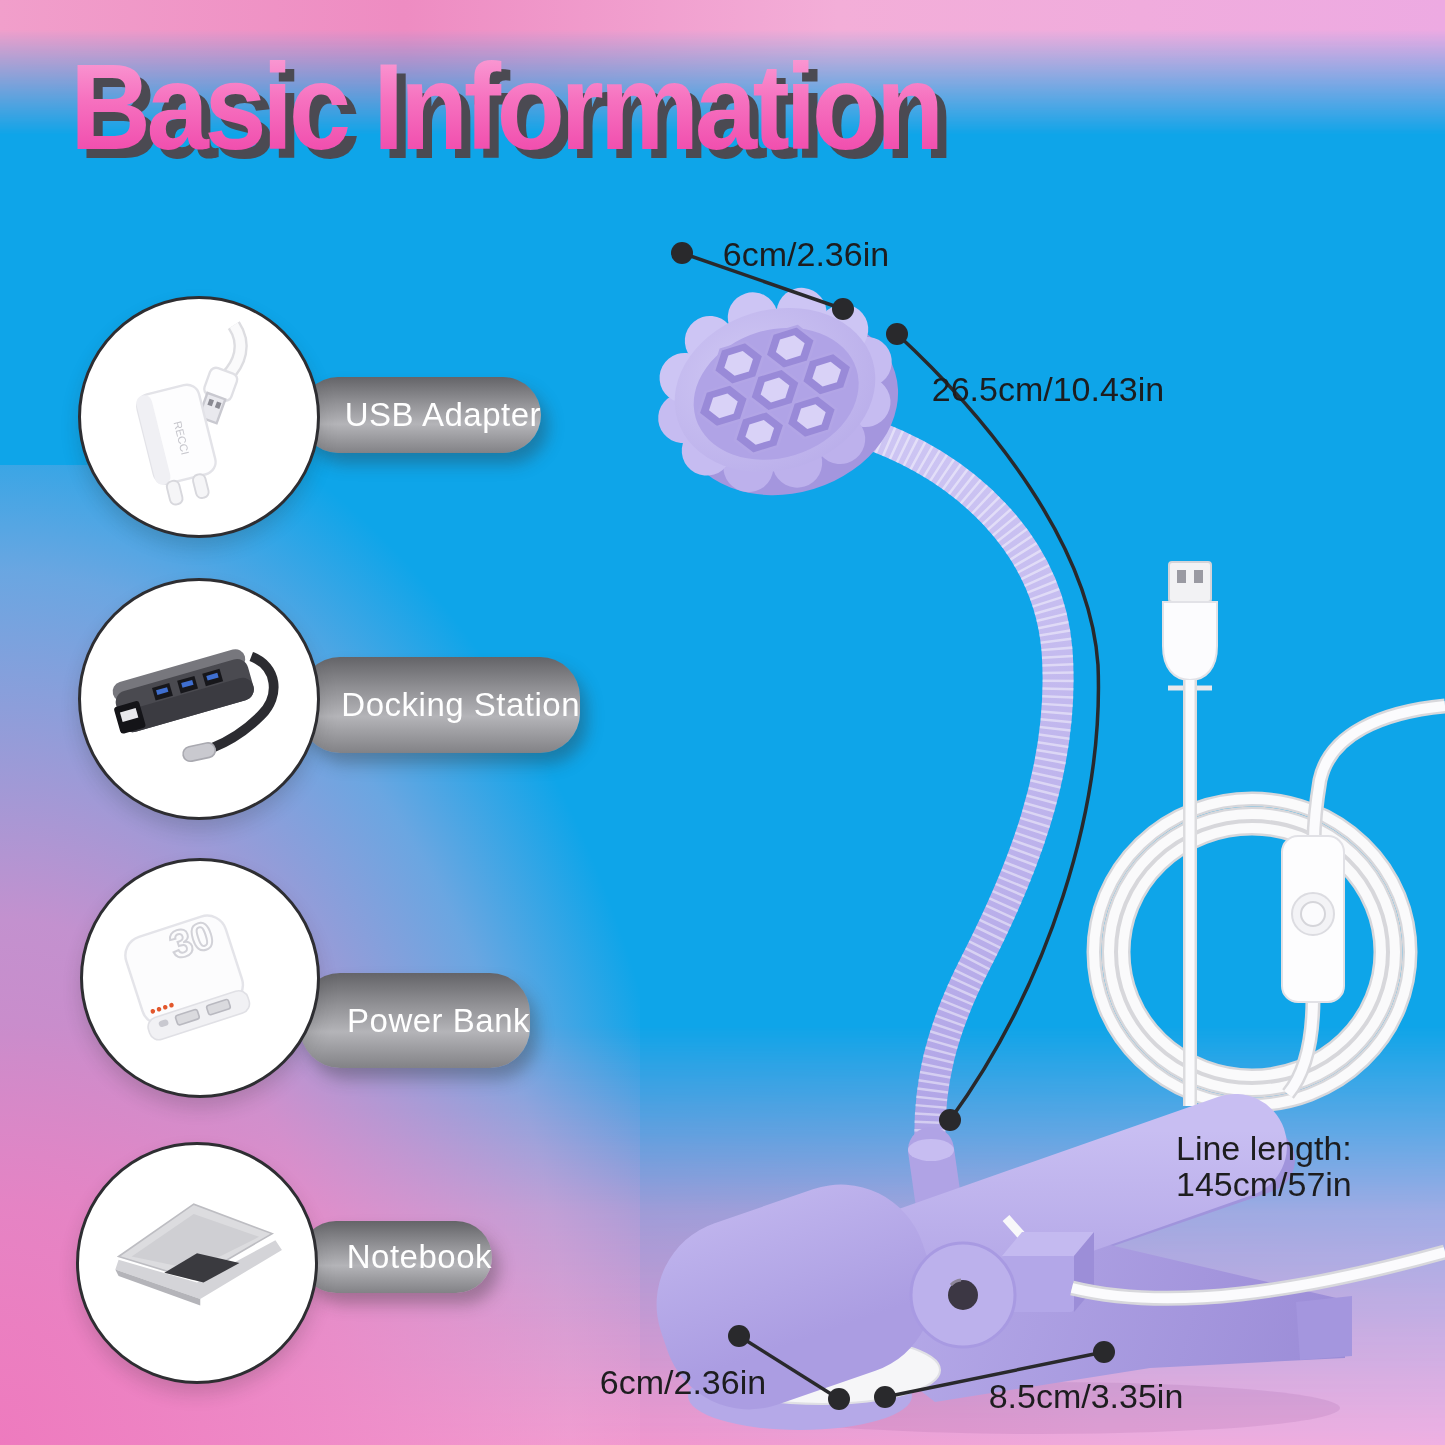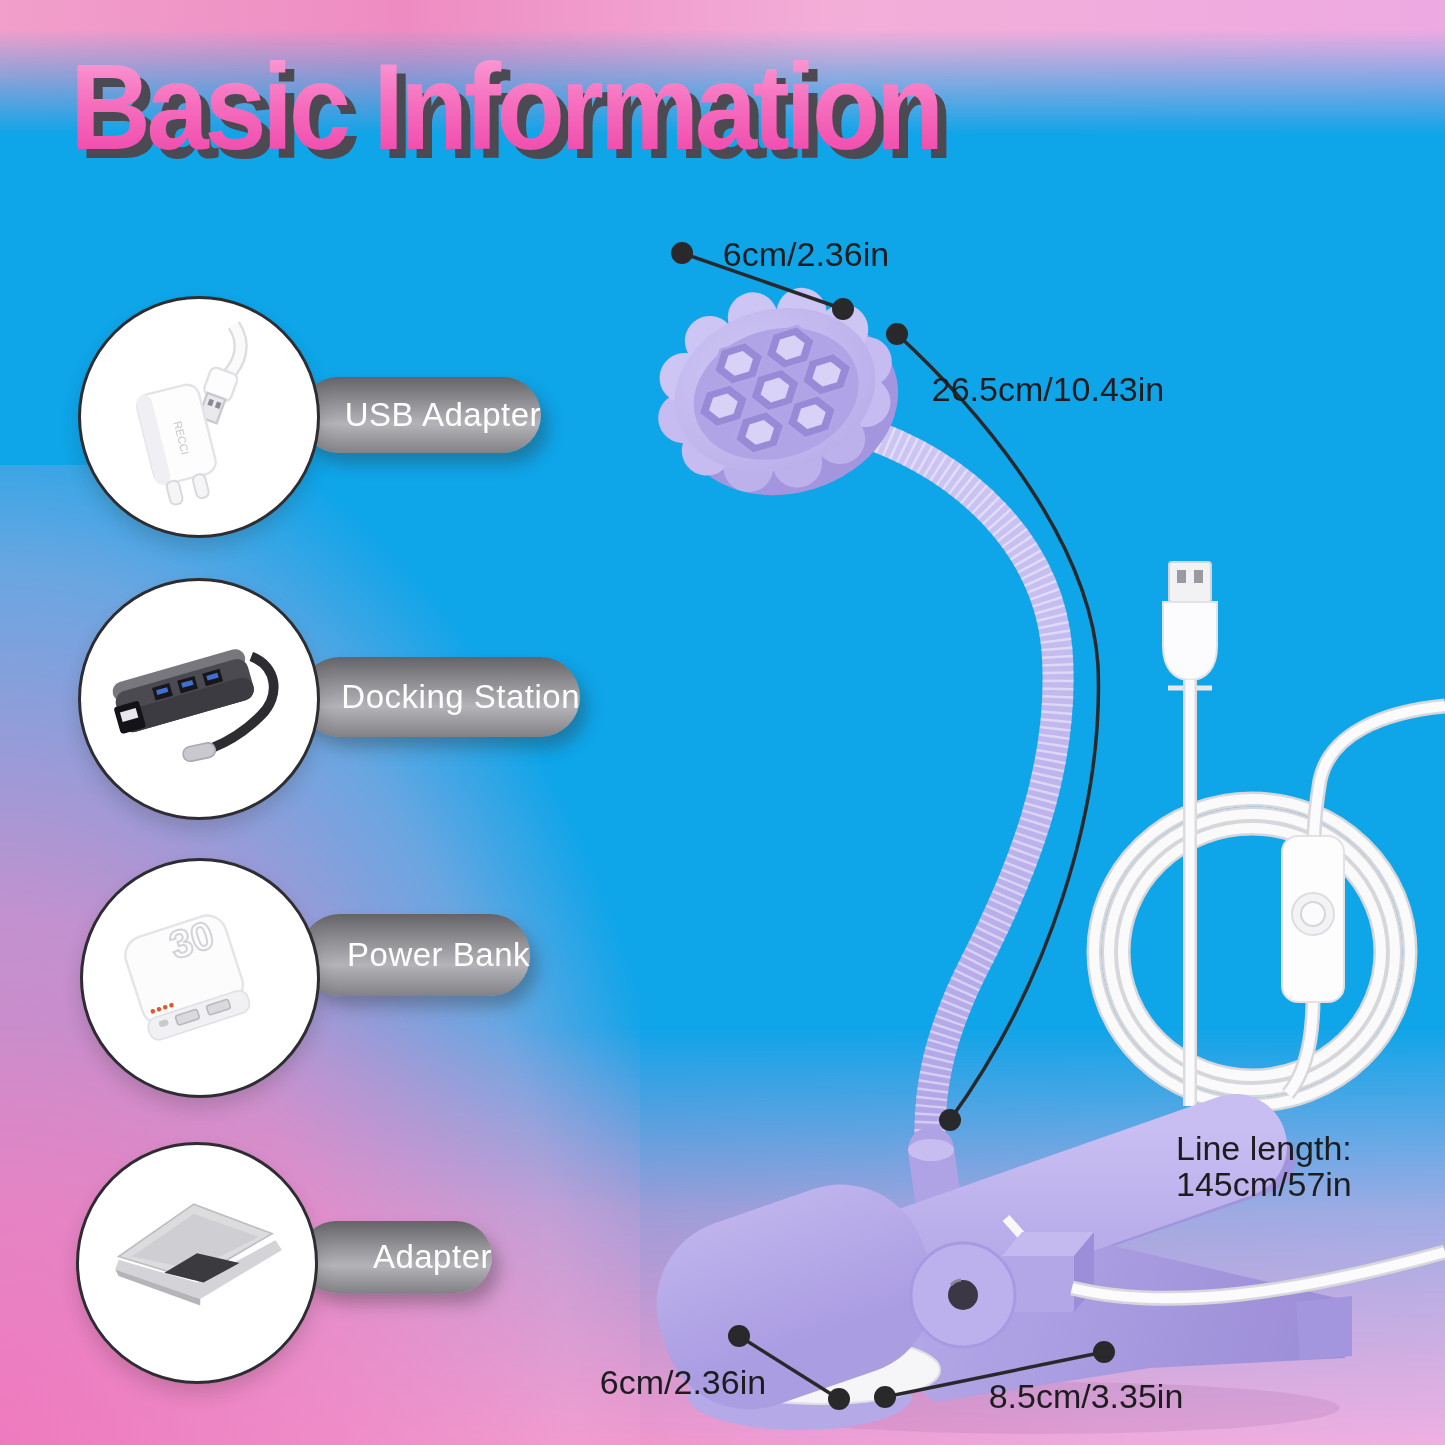--- a/index.html
+++ b/index.html
@@ -67,21 +67,21 @@
       <g transform="rotate(-14 46 76)">
         <rect x="27" y="42" width="40" height="58" rx="8" fill="#fdfdfe" stroke="#e3e3e8" stroke-width="1.5"></rect>
         <rect x="27" y="42" width="10" height="58" rx="5" fill="#f0f0f4"></rect>
         <text x="47" y="74" font-size="7" fill="#c6c6cc" text-anchor="middle" transform="rotate(90 47 74)">RECCI</text>
         <rect x="33" y="99" width="8" height="15" rx="3.5" fill="#f5f5f7" stroke="#d8d8dd" stroke-width="1.2"></rect>
         <rect x="50" y="99" width="8" height="15" rx="3.5" fill="#f5f5f7" stroke="#d8d8dd" stroke-width="1.2"></rect>
       </g>
     </svg>
   </div>
 
-  <div class="acc-pill" style="left:300px;top:657px;width:280px;height:80px;">
+  <div class="acc-pill" style="left:300px;top:657px;width:280px;height:96px;">
     <span>Docking Station</span>
   </div>
   <div class="acc-circle" style="left:78px;top:578px;width:236px;height:236px;">
     <svg width="196" height="196" viewBox="0 0 120 120">
       <g transform="rotate(-16 55 60)">
         <rect x="10" y="38" width="84" height="12" rx="6" fill="#77777d"></rect>
         <rect x="10" y="44" width="84" height="26" rx="7" fill="#4a4a50"></rect>
         <rect x="10" y="56" width="84" height="14" rx="7" fill="#3b3b41"></rect>
         <rect x="34" y="47" width="11" height="8" fill="#17171b"></rect>
         <rect x="36" y="49" width="7" height="3" fill="#3f6fd0"></rect>
@@ -92,42 +92,42 @@
         <rect x="8" y="52" width="16" height="17" rx="2" fill="#141418"></rect>
         <rect x="11" y="56" width="10" height="6" fill="#e8e8ec"></rect>
       </g>
       <path d="M92,34 C108,40 110,58 98,70 C88,80 78,86 68,90" stroke="#2c2c31" stroke-width="6" fill="none"></path>
       <g transform="rotate(-12 60 92)">
         <rect x="50" y="88" width="20" height="9" rx="4.5" fill="#c9c9cf" stroke="#a9a9b0" stroke-width="1"></rect>
       </g>
     </svg>
   </div>
 
-  <div class="acc-pill" style="left:300px;top:914px;width:230px;height:82px;">
+  <div class="acc-pill" style="left:300px;top:973px;width:230px;height:95px;">
     <span>Power Bank</span>
   </div>
   <div class="acc-circle" style="left:80px;top:858px;width:234px;height:234px;">
     <svg width="196" height="196" viewBox="0 0 120 120">
       <g transform="rotate(-18 55 60)">
         <rect x="20" y="26" width="64" height="56" rx="12" fill="#fcfcfd" stroke="#e4e4e9" stroke-width="1.5"></rect>
         <text x="62" y="46" font-size="24" font-weight="bold" fill="none" stroke="#d2d2d8" stroke-width="1.2" text-anchor="middle">30</text>
         <rect x="20" y="76" width="64" height="14" rx="6" fill="#f1f1f4" stroke="#e0e0e5" stroke-width="1"></rect>
         <circle cx="26" cy="72" r="1.4" fill="#e2572c"></circle>
           <circle cx="30" cy="72" r="1.4" fill="#e2572c"></circle>
         <circle cx="34" cy="72" r="1.4" fill="#e2572c"></circle>
           <circle cx="38" cy="72" r="1.4" fill="#e2572c"></circle>
         <rect x="27" y="79" width="6" height="4" rx="2" fill="#c9c9d0"></rect>
         <rect x="38" y="79" width="14" height="6" rx="1.5" fill="#dadade" stroke="#b9b9c0" stroke-width="1"></rect>
         <rect x="58" y="79" width="14" height="6" rx="1.5" fill="#dadade" stroke="#b9b9c0" stroke-width="1"></rect>
       </g>
     </svg>
   </div>
 
   <div class="acc-pill" style="left:300px;top:1221px;width:192px;height:72px;">
-    <span>Adapter</span>
+    <span>Notebook</span>
   </div>
   <div class="acc-circle" style="left:76px;top:1142px;width:236px;height:236px;">
     <svg width="196" height="196" viewBox="0 0 120 120">
       <polygon points="12,56 58,24 106,42 58,70" fill="#dcdcdf"></polygon>
       <polygon points="12,56 58,24 106,42 58,70" fill="none" stroke="#bdbdc2" stroke-width="1"></polygon>
       <polygon points="20,56 58,30 98,44 58,64" fill="#cfcfd3"></polygon>
       <polygon points="12,58 60,72 108,46 112,52 62,82 10,64" fill="#d4d4d8"></polygon>
       <polygon points="40,66 60,54 86,60 64,72" fill="#3a3a3f"></polygon>
       <polygon points="10,64 62,82 62,86 12,68" fill="#b4b4b9"></polygon>
     </svg>

